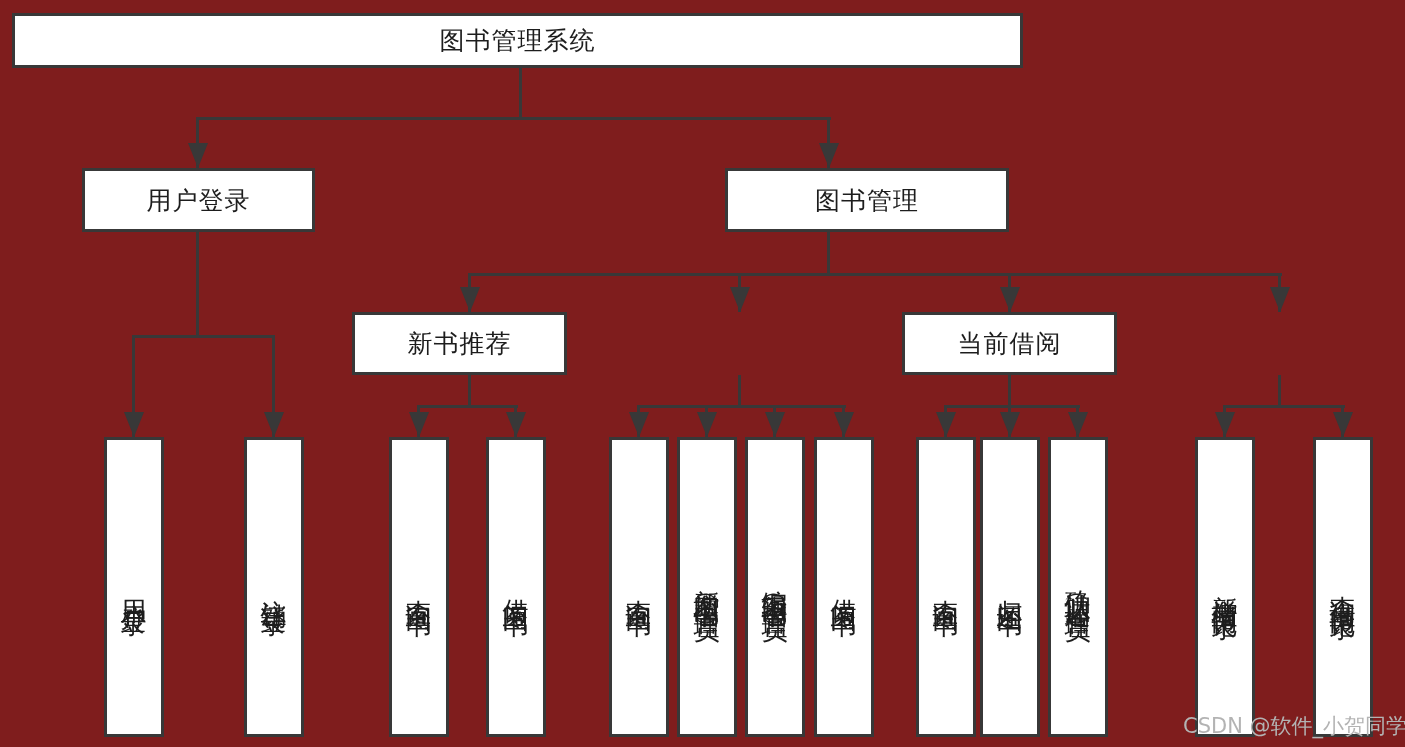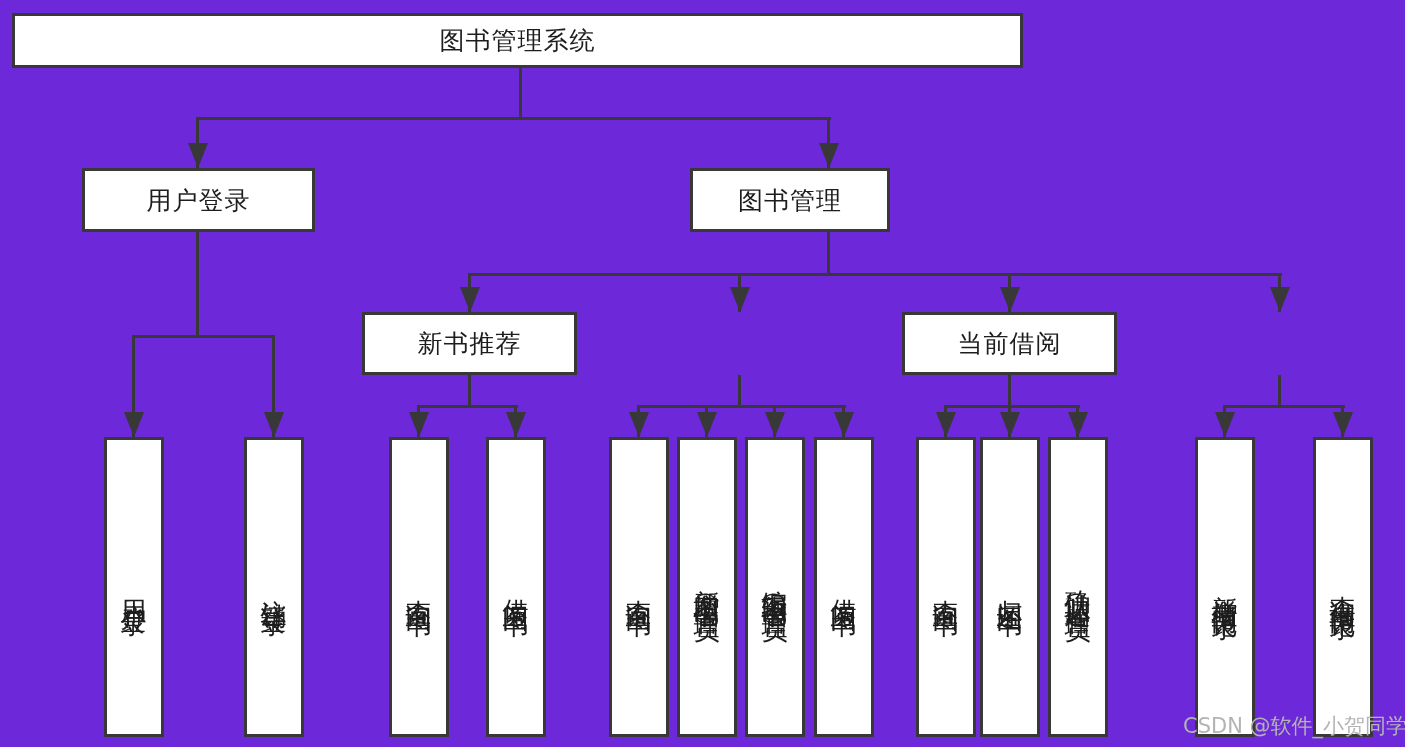--- a/index.html
+++ b/index.html
@@ -4,21 +4,21 @@
 <style>
   html, body {
     margin: 0;
     padding: 0;
     background: #ffffff;
   }
   .canvas {
     position: relative;
     width: 1405px;
     height: 747px;
-    background: #6d28d9;
+    background: #7f1d1d;
     overflow: hidden;
     font-family: "DejaVu Sans", "Liberation Sans", sans-serif;
   }
   .node {
     position: absolute;
     box-sizing: border-box;
     border: 3px solid #383838;
     background: #ffffff;
     display: flex;
     align-items: center;
@@ -82,21 +82,21 @@
   <div class="vline" style="left:519px; top:68px; height:51px;"></div>
   <div class="hline" style="left:197px; top:117px; width:634px;"></div>
   <div class="vline" style="left:196px; top:117px; height:51px;"></div>
   <div class="arrow" style="left:188px; top:143px;"></div>
   <div class="vline" style="left:827px; top:117px; height:51px;"></div>
   <div class="arrow" style="left:819px; top:143px;"></div>
 
   <div class="node h" style="left:82px; top:168px; width:233px; height:64px;">
     <span>用户登录</span>
   </div>
-  <div class="node h" style="left:690px; top:168px; width:200px; height:64px;">
+  <div class="node h" style="left:725px; top:168px; width:284px; height:64px;">
     <span>图书管理</span>
   </div>
 
   <div class="vline" style="left:196px; top:232px; height:106px;"></div>
   <div class="hline" style="left:132px; top:335px; width:143px;"></div>
   <div class="vline" style="left:132px; top:335px; height:102px;"></div>
   <div class="arrow" style="left:124px; top:412px;"></div>
   <div class="vline" style="left:272px; top:335px; height:102px;"></div>
   <div class="arrow" style="left:264px; top:412px;"></div>
 
@@ -104,21 +104,21 @@
   <div class="hline" style="left:468px; top:273px; width:814px;"></div>
   <div class="vline" style="left:468px; top:273px; height:39px;"></div>
   <div class="arrow" style="left:460px; top:287px;"></div>
   <div class="vline" style="left:738px; top:273px; height:39px;"></div>
   <div class="arrow" style="left:730px; top:287px;"></div>
   <div class="vline" style="left:1008px; top:273px; height:39px;"></div>
   <div class="arrow" style="left:1000px; top:287px;"></div>
   <div class="vline" style="left:1278px; top:273px; height:39px;"></div>
   <div class="arrow" style="left:1270px; top:287px;"></div>
 
-  <div class="node h" style="left:362px; top:312px; width:215px; height:63px;">
+  <div class="node h" style="left:352px; top:312px; width:215px; height:63px;">
     <span>新书推荐</span>
   </div>
   <div class="node h" style="left:902px; top:312px; width:215px; height:63px;align-items:center;">
     <span>当前借阅</span>
   </div>
 
   <div class="vline" style="left:468px; top:375px; height:33px;"></div>
   <div class="hline" style="left:417px; top:405px; width:101px;"></div>
   <div class="vline" style="left:417px; top:405px; height:32px;"></div>
   <div class="arrow" style="left:409px; top:412px;"></div>

